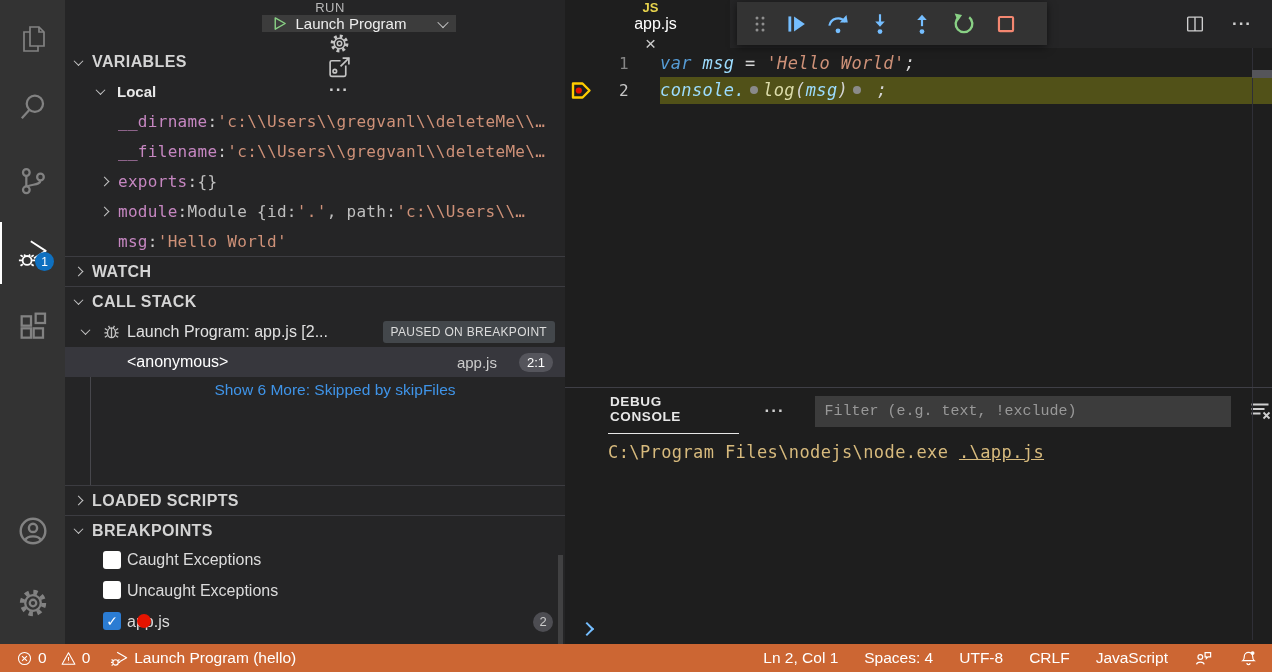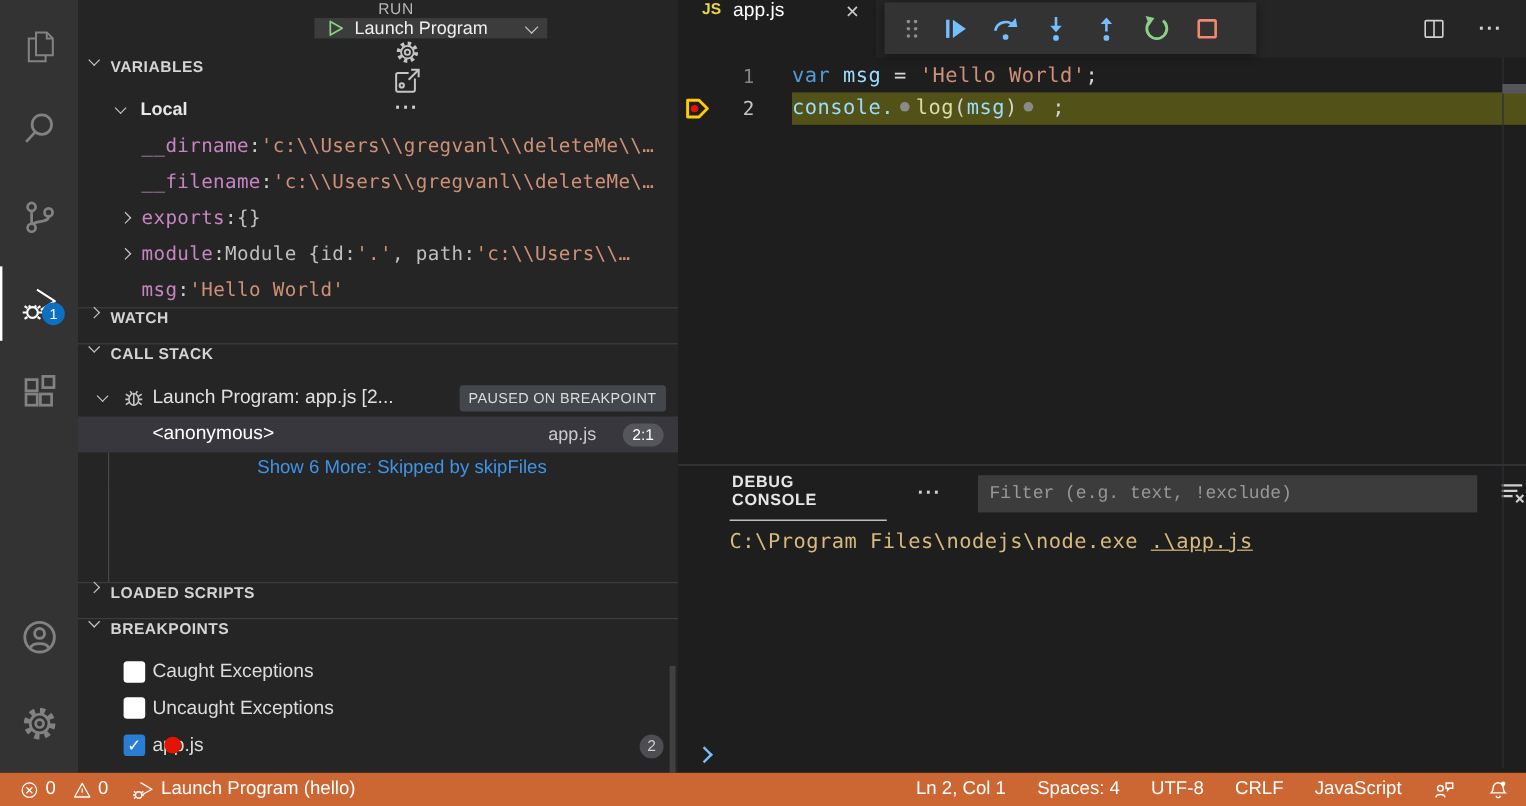--- a/index.html
+++ b/index.html
@@ -23,21 +23,21 @@
   .sb-title { font-size:13px; color:#b8b8b8; letter-spacing:.5px; }
   .cfg-dd { margin-left:57px; width:194px; height:30px; background:#3c3c3c; display:flex; align-items:center; padding:0 9px; cursor:pointer; }
   .cfg-dd .lbl { flex:1; font-size:15px; color:#eeeeee; margin-left:8px; white-space:nowrap; }
   .hdr-btn { margin-left:18px; cursor:pointer; display:flex; align-items:center; }
 
   .chev { display:inline-block; width:8px; height:8px; border-right:1.6px solid #c5c5c5; border-bottom:1.6px solid #c5c5c5; }
   .chev.down { transform:rotate(45deg) translate(-1px,-1px); }
   .chev.right { transform:rotate(-45deg); }
   .chev.sm { width:7px; height:7px; }
 
-  .sec-h { height:28px; display:flex; padding-left:10px; font-size:13px; font-weight:bold; color:#d4d4d4; letter-spacing:.4px; cursor:pointer; }
+  .sec-h { height:28px; display:flex; align-items:center; padding-left:10px; font-size:16px; font-weight:bold; color:#d4d4d4; letter-spacing:.4px; cursor:pointer; }
   .sec-h .lbl { margin-left:10px; }
   .sec-h.bt { border-top:1px solid #3c3c41; height:30px; }
 
   .row { position:relative; height:30px; display:flex; align-items:center; white-space:nowrap; overflow:hidden; cursor:pointer; }
   .mono { font-family:"DejaVu Sans Mono", monospace; font-size:16px; letter-spacing:.3px; }
   .vrow { padding-left:53px; }
   .vrow .chev { position:absolute; left:36px; }
   .vname { color:#c586c0; }
   .vpunct { color:#cccccc; }
   .vstr { color:#ce9178; }
@@ -60,36 +60,36 @@
   .bp-row { padding-left:62px; font-size:16px; color:#dcdcdc; height:30px; }
   .bp-dot { position:absolute; left:72px; top:8px; width:14px; height:14px; border-radius:50%; background:#e51400; }
   .checkbox { position:absolute; left:38px; top:6px; width:18px; height:18px; border-radius:3px; background:#ffffff; }
   .checkbox.checked { background:#2b7cd3; color:#ffffff; font-size:14px; display:flex; align-items:center; justify-content:center; }
   .count-badge { margin-left:auto; margin-right:12px; background:#4d4d52; color:#cccccc; font-size:13px; min-width:20px; height:20px; border-radius:10px; display:flex; align-items:center; justify-content:center; padding:0 6px; }
 
   
   .main { position:absolute; left:565px; top:0; width:707px; height:644px; background:#1e1e1e; }
 
   .tabbar { position:relative; height:48px; background:#252526; }
-  .tab { position:absolute; left:0; top:0; width:165px; height:48px; background:#1e1e1e; display:flex; align-items:flex-start; padding:0 14px 0 20px; cursor:pointer; }
+  .tab { position:absolute; left:0; top:0; width:165px; height:48px; background:#1e1e1e; display:flex; align-items:center; padding:0 14px 0 20px; cursor:pointer;flex-direction:column; }
   .tab .js { color:#e8d44d; font-weight:bold; font-size:13px; }
   .tab .name { color:#ffffff; font-size:16px; margin-left:10px; flex:1; }
   .tab .close { color:#cccccc; font-size:19px; }
   .ed-actions { position:absolute; right:0; top:0; height:48px; display:flex; align-items:center; gap:26px; padding-right:20px; }
   .ed-actions .more { color:#cfcfcf; font-size:17px; font-weight:bold; letter-spacing:1px; cursor:pointer; }
 
   .dbg-toolbar { position:absolute; left:172px; top:2px; width:310px; height:43px; background:#333333;
                  box-shadow:0 2px 8px rgba(0,0,0,.55); display:flex; align-items:center; padding:0 8px; z-index:10; }
   .dbg-btn { width:42px; height:36px; display:flex; align-items:center; justify-content:center; cursor:pointer; }
 
   .code-area { position:relative; height:339px; }
   .code-line { position:relative; height:27px; line-height:27px; font-family:"DejaVu Sans Mono", monospace; font-size:17px; letter-spacing:.4px; }
   .code-line .num { position:absolute; left:30px; width:34px; text-align:right; color:#858585; font-size:16px; }
   .code-line.current .num { color:#c6c6c6; }
-  .code-line .src { position:absolute; left:95px; white-space:pre; }
+  .code-line .src { position:absolute; left:95px; white-space:pre;font-style:italic; }
   .code-line.current { background:linear-gradient(to right, transparent 95px, #515118 95px); }
   .frame-ptr { position:absolute; left:5px; top:3px; }
   .tok-kw { color:#569cd6; } .tok-var { color:#9cdcfe; } .tok-op { color:#d4d4d4; }
   .tok-str { color:#ce9178; } .tok-fn { color:#dcdcaa; } .tok-p { color:#d4d4d4; }
   .inline-bp { display:inline-block; width:8px; height:8px; border-radius:50%; background:#8a8a8a; margin:0 5px 2px 5px; vertical-align:middle; }
   .ruler-line { position:absolute; left:687px; top:48px; height:339px; width:1px; background:#2f2f37; }
   .scroll-thumb { position:absolute; left:687px; top:70px; width:20px; height:8px; background:#55555a; }
 
   
   .panel { position:absolute; left:0; top:387px; width:707px; height:257px; background:#1e1e1e; border-top:1px solid #3f3f46; }

